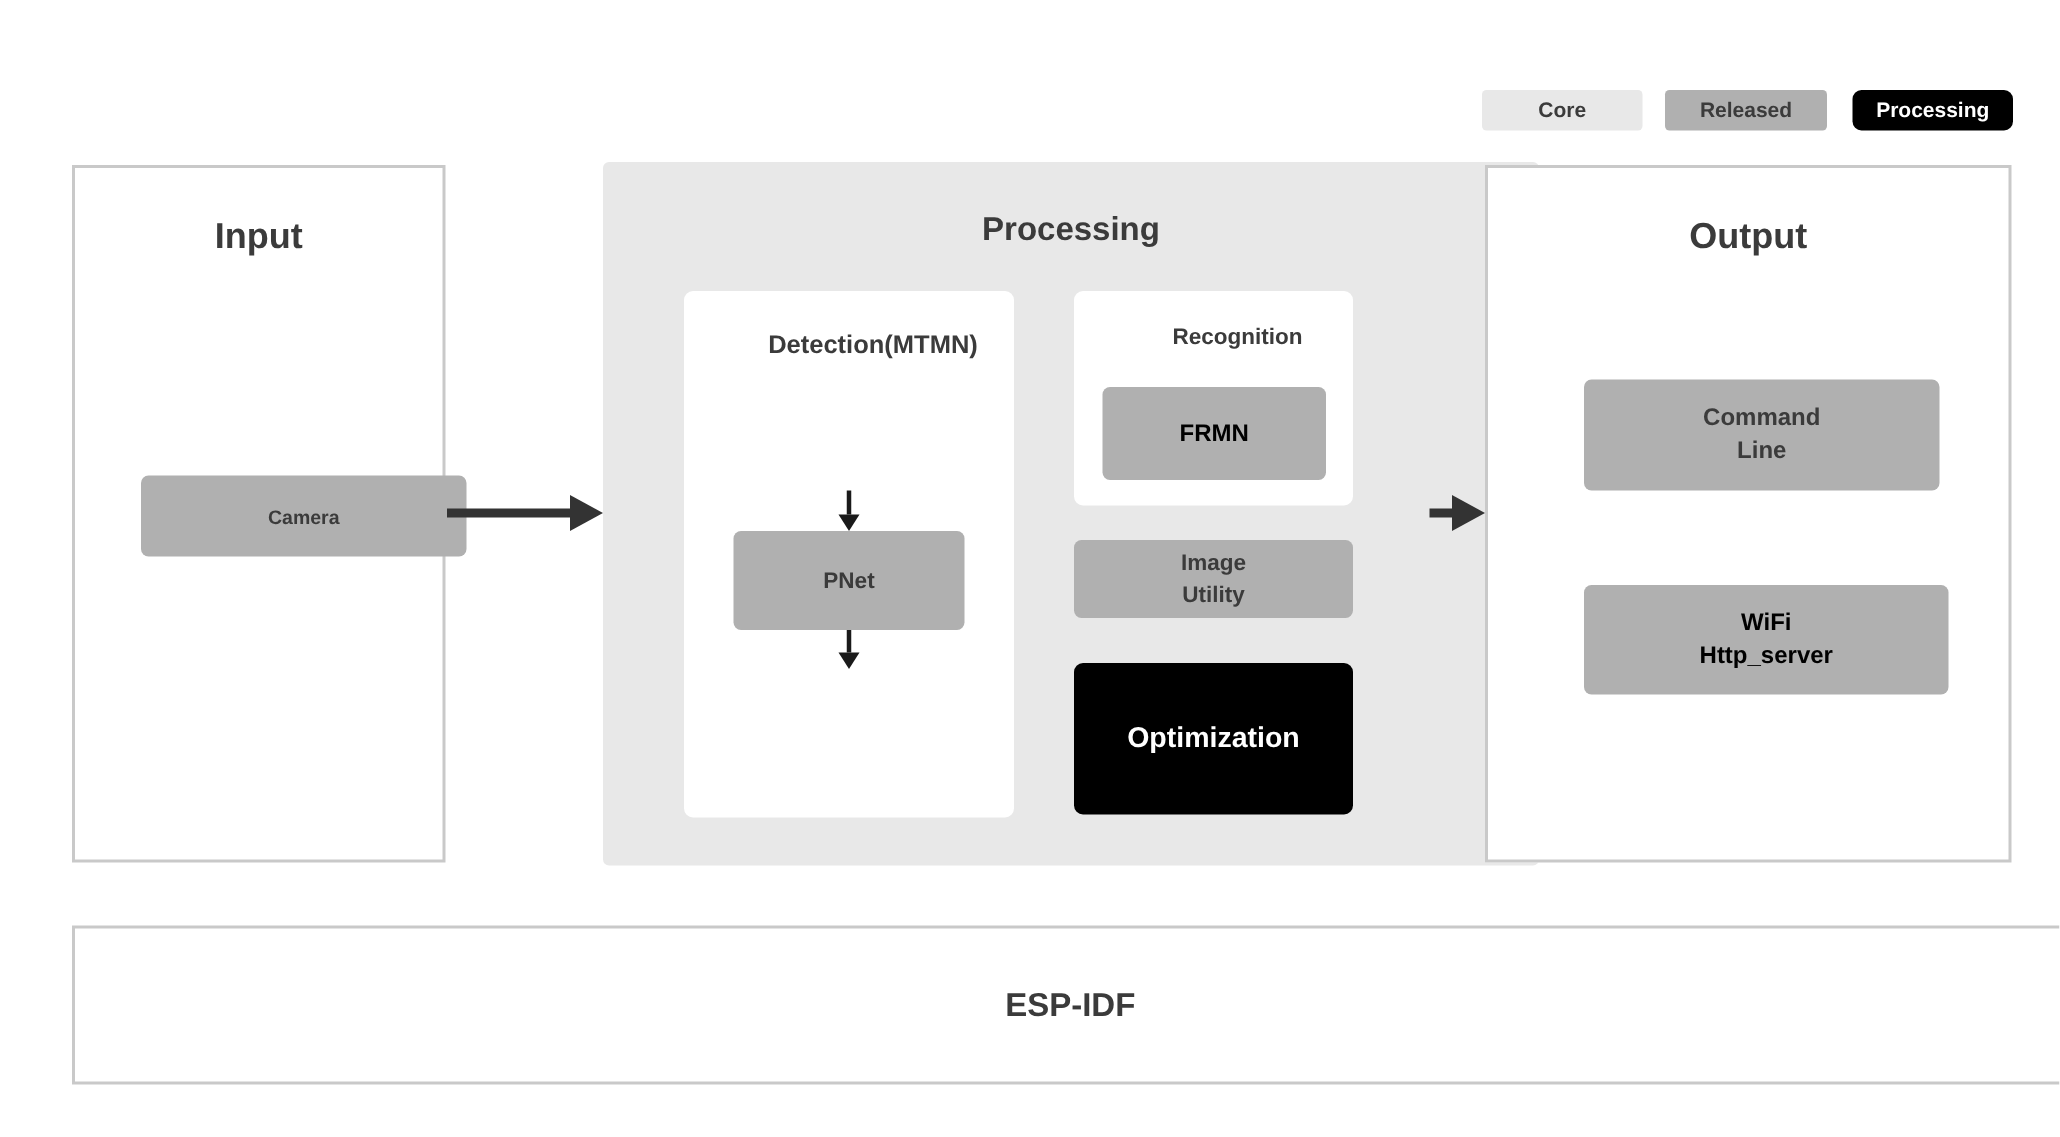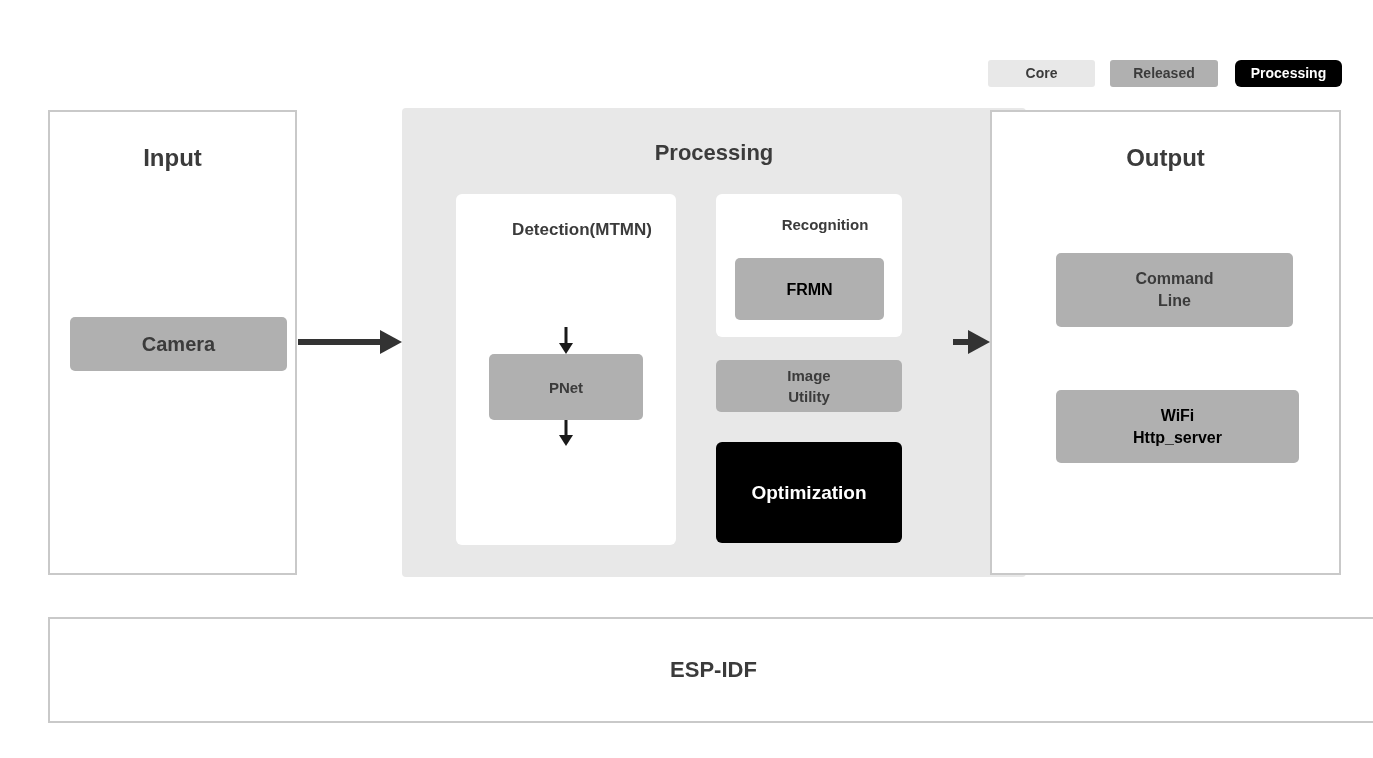--- a/index.html
+++ b/index.html
@@ -74,21 +74,21 @@
 
   
   .node {
     position:absolute; border-radius:5px;
     background:var(--mid_gray); color:var(--text_dark);
     display:flex; flex-direction:column;
     align-items:center; justify-content:center;
     text-align:center; font-size:15px; line-height:21px;
   }
   .node .line { display:block; }
-  .node.camera   { left:20px; top:205px; width:217px; height:54px; font-size:20px; }
+  .node.camera   { left:44px; top:205px; width:217px; height:54px; font-size:13px; }
   .node.pnet { left:33px; top:67px;  width:154px; height:66px; }
   .node.rnet { left:33px; top:160px; width:154px; height:66px; }
   .node.onet { left:33px; top:252px; width:154px; height:66px; }
   .node.frmn { left:19px; top:64px;  width:149px; height:62px; color:var(--text_black); font-size:16px; }
   .node.image-utility { left:314px; top:252px; width:186px; height:52px; }
   .node.optimization  {
     left:314px; top:334px; width:186px; height:101px;
     background:var(--black); color:var(--text_white);
     border-radius:6px; font-size:19px;
   }

